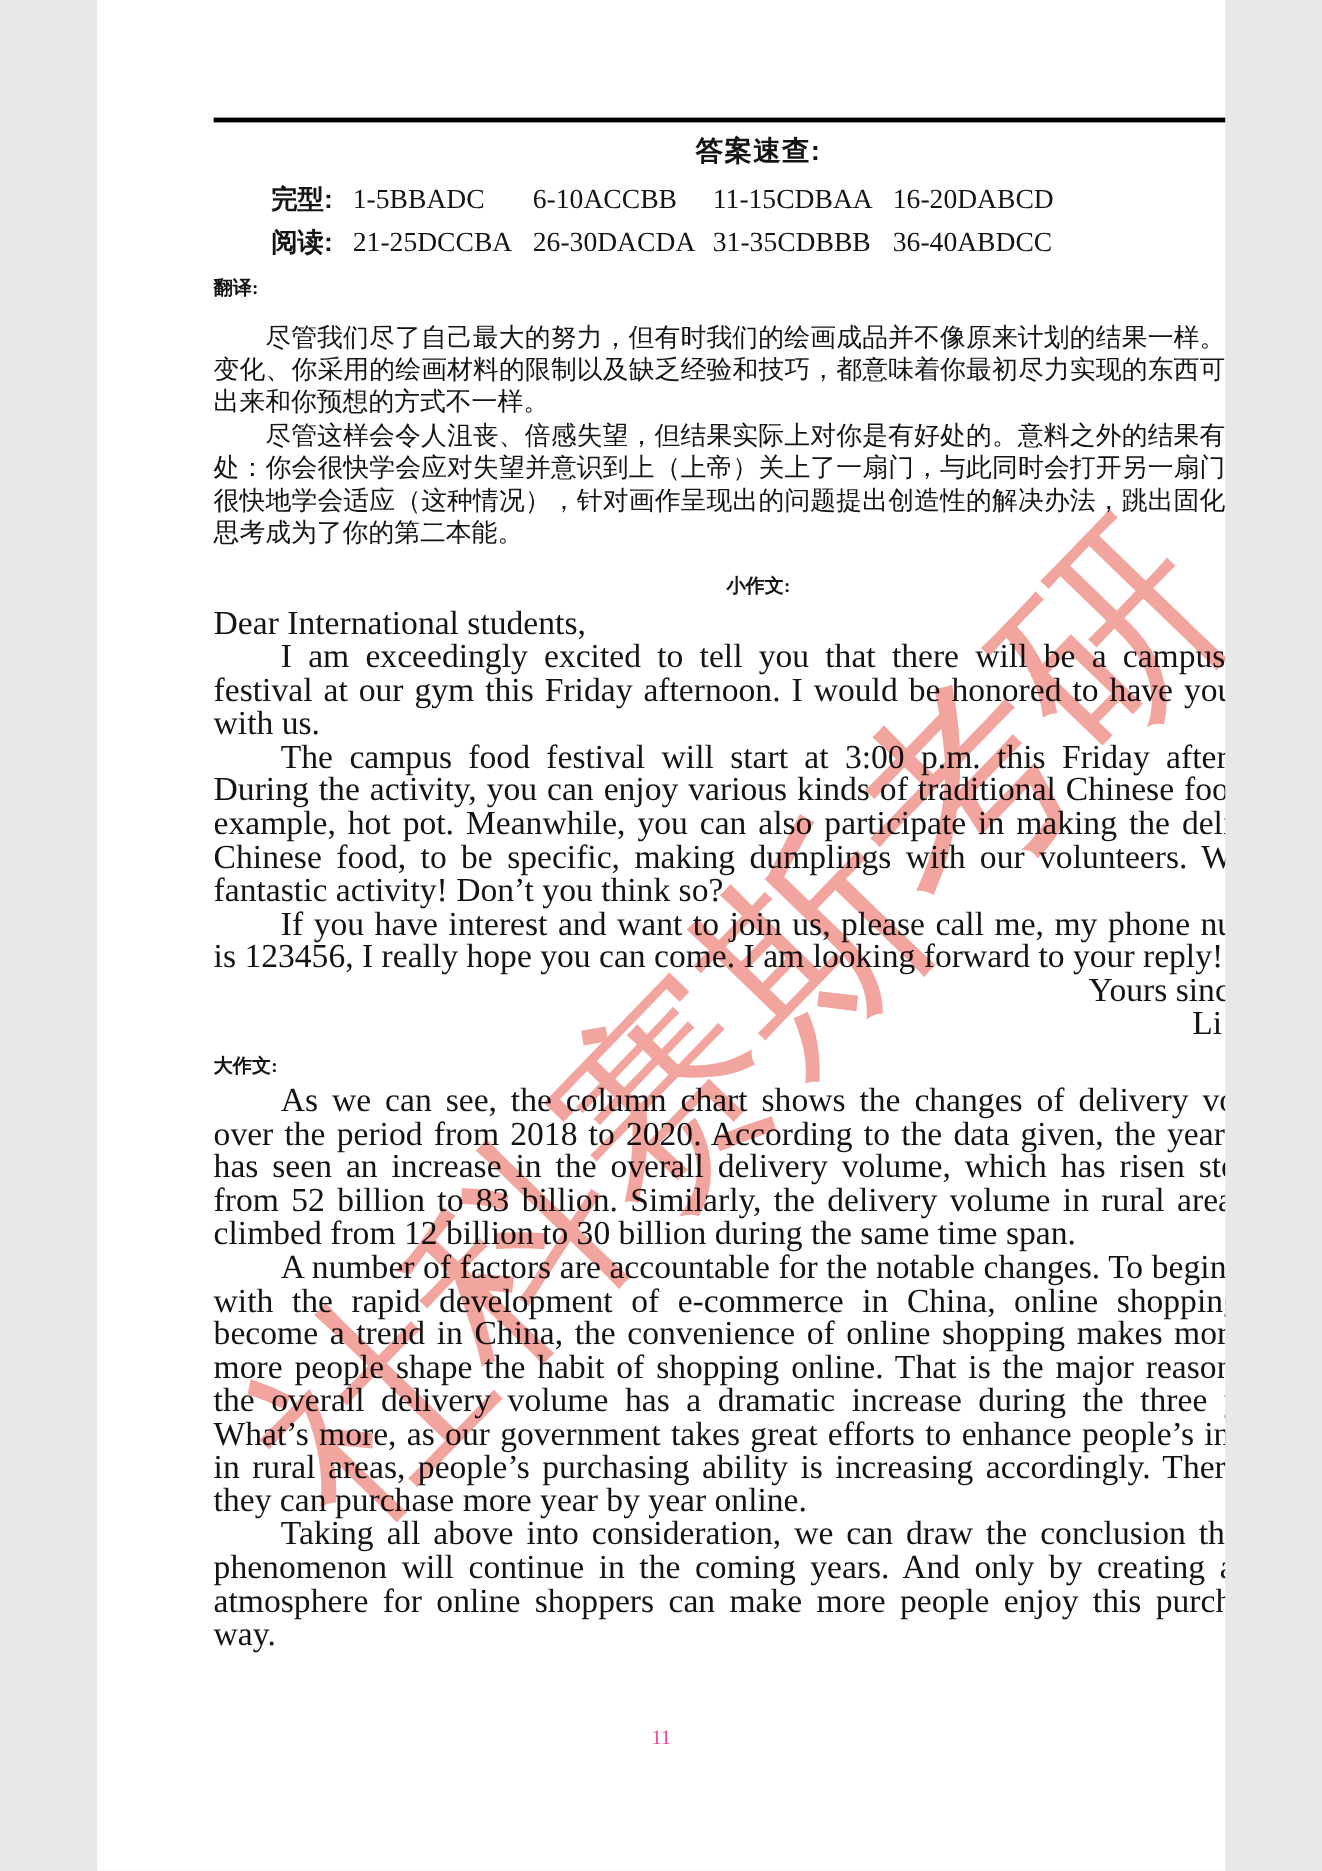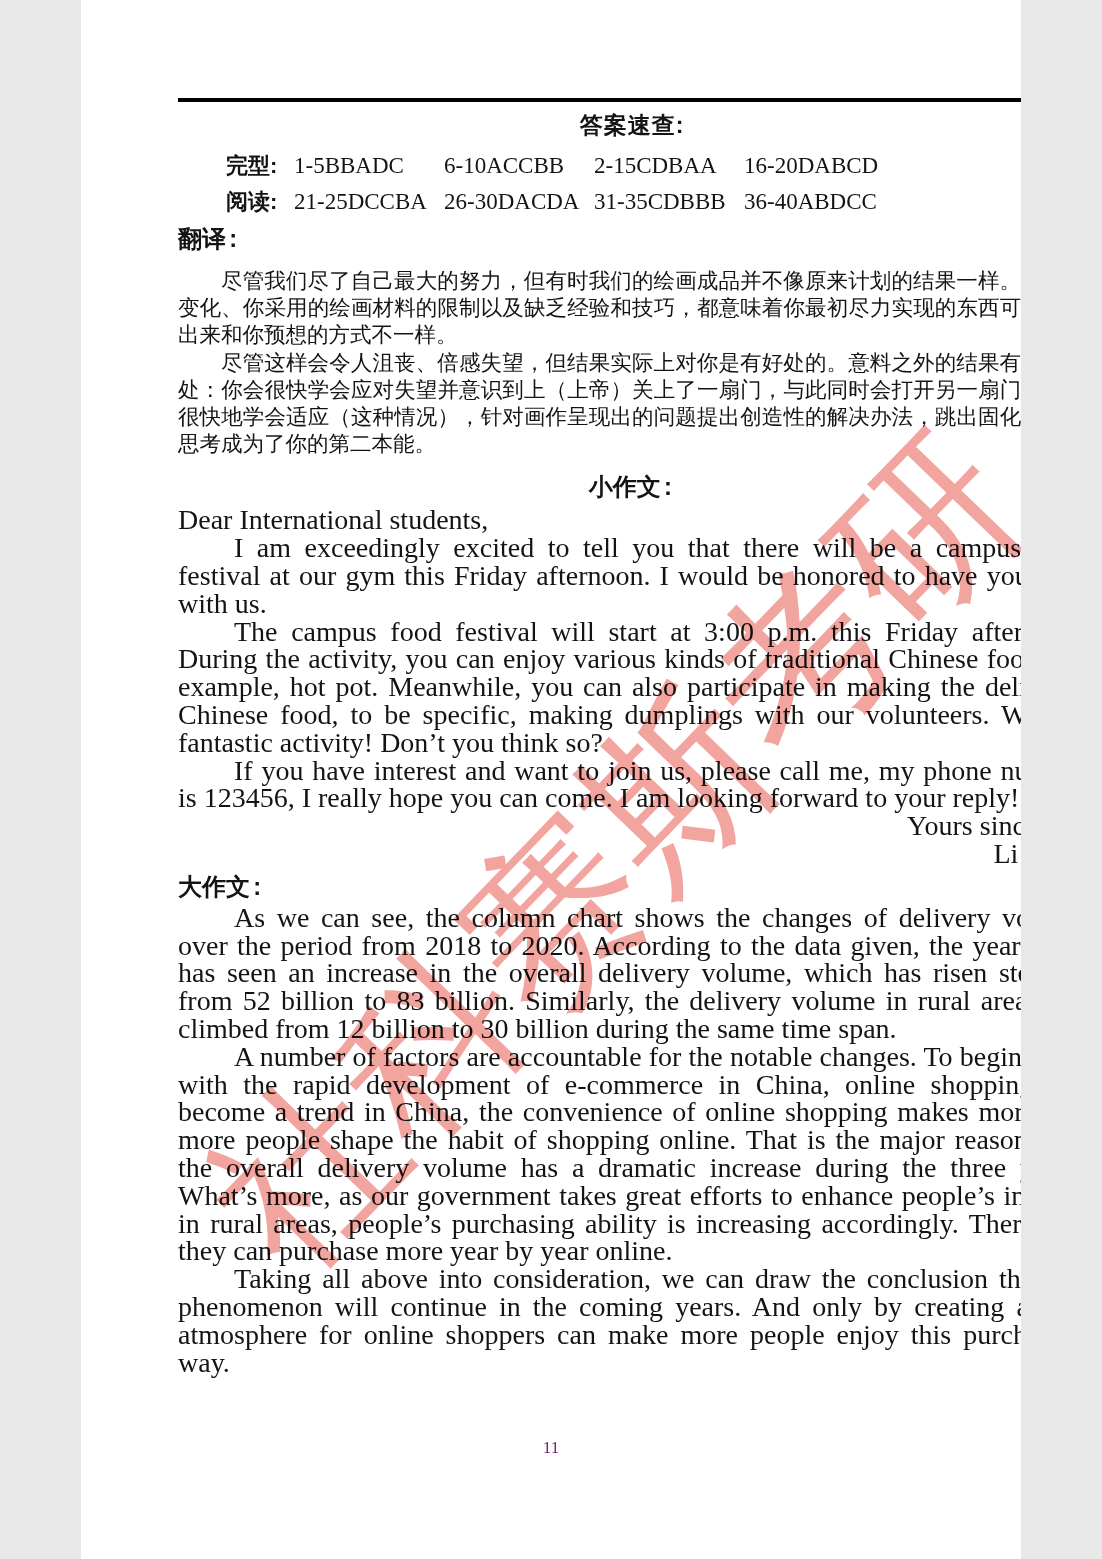--- a/index.html
+++ b/index.html
@@ -31,23 +31,23 @@
   .alabel {
     flex:0 0 68px;
     font-family:"Liberation Sans", sans-serif;
     font-weight:700;
     font-size:22px;
   }
   .agroup { flex:0 0 150px; white-space:nowrap; }
   .agroup:last-child { flex:0 0 auto; }
 
   .heading-cn {
-    font-family:Liberation Mono, monospace;
+    font-family:Liberation Serif, serif;
     font-weight:700;
-    font-size:24px;
+    font-size:16px;
     line-height:30px;
   }
   .h-trans { margin-top:8px; }
   .h-small { margin-top:16px;text-align:center; }
   .h-big   { margin-top:6px; }
 
   .cn-para {
     margin:0;
     font-size:21.5px;
     line-height:27.2px;
@@ -59,21 +59,21 @@
   .en { font-size:28px; line-height:27.8px; }
   .salutation { margin:2px 0 0 0; }
   .en-para { margin:0; text-align:justify; text-indent:2em; }
   .closing-block { text-align:right; margin:0; }
 
   .page-number {
     position:absolute;
     left:0; right:0; top:1438px;
     text-align:center;
     font-size:17px;
-    color:#701a75;
+    color:#ec4899;
   }
 
   .watermark {
     position:absolute;
     left:2px; top:766px;
     width:1060px;
     text-align:center;
     font-size:178px;
     line-height:1;
     white-space:nowrap;
@@ -94,21 +94,21 @@
 
     <div class="rule"></div>
 
     <div class="qtitle">答案速查:</div>
 
     <div class="answers">
       <div class="arow">
         <span class="alabel">完型:</span>
         <span class="agroup">1-5BBADC</span>
         <span class="agroup">6-10ACCBB</span>
-        <span class="agroup">2-15CDBAA</span>
+        <span class="agroup">11-15CDBAA</span>
         <span class="agroup">16-20DABCD</span>
       </div>
       <div class="arow">
         <span class="alabel">阅读:</span>
         <span class="agroup">21-25DCCBA</span>
         <span class="agroup">26-30DACDA</span>
         <span class="agroup">31-35CDBBB</span>
         <span class="agroup">36-40ABDCC</span>
       </div>
     </div>

